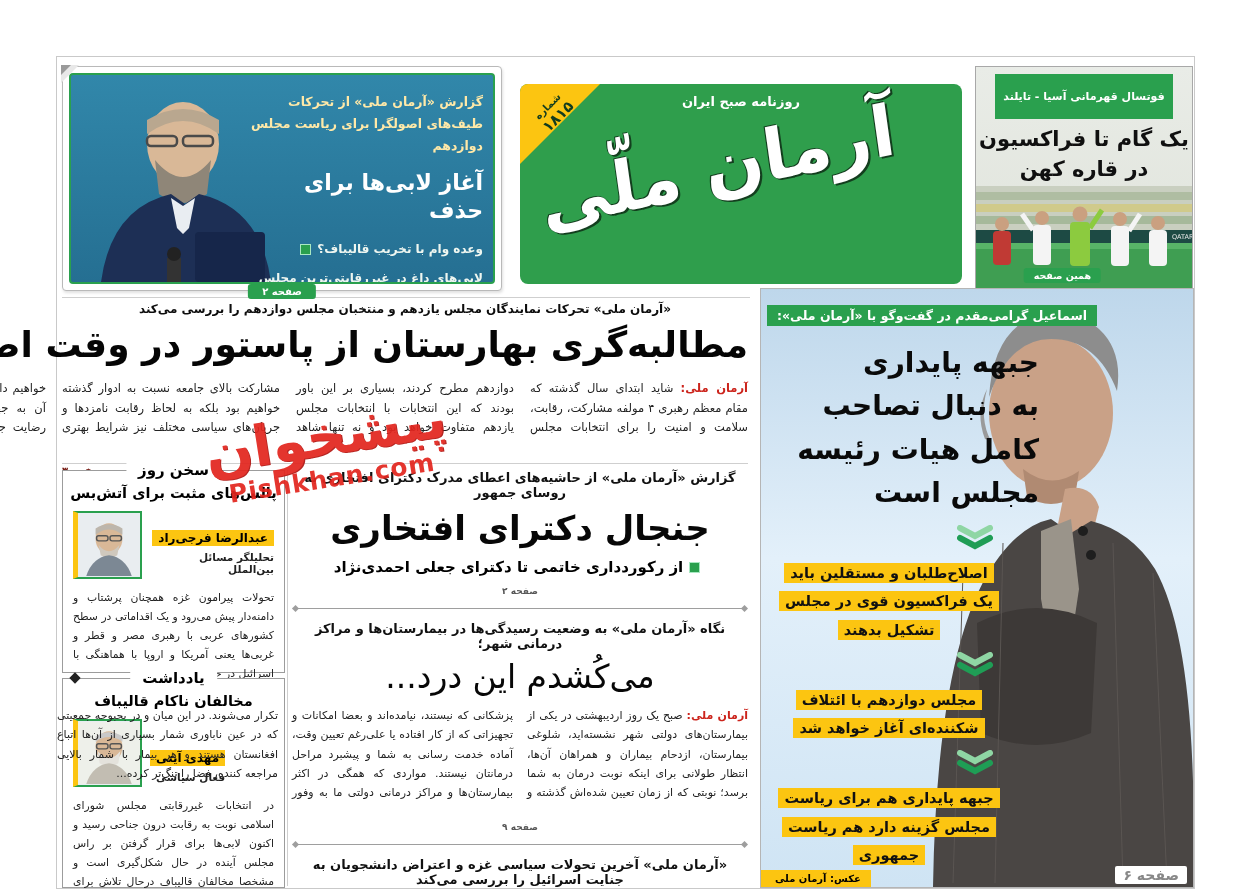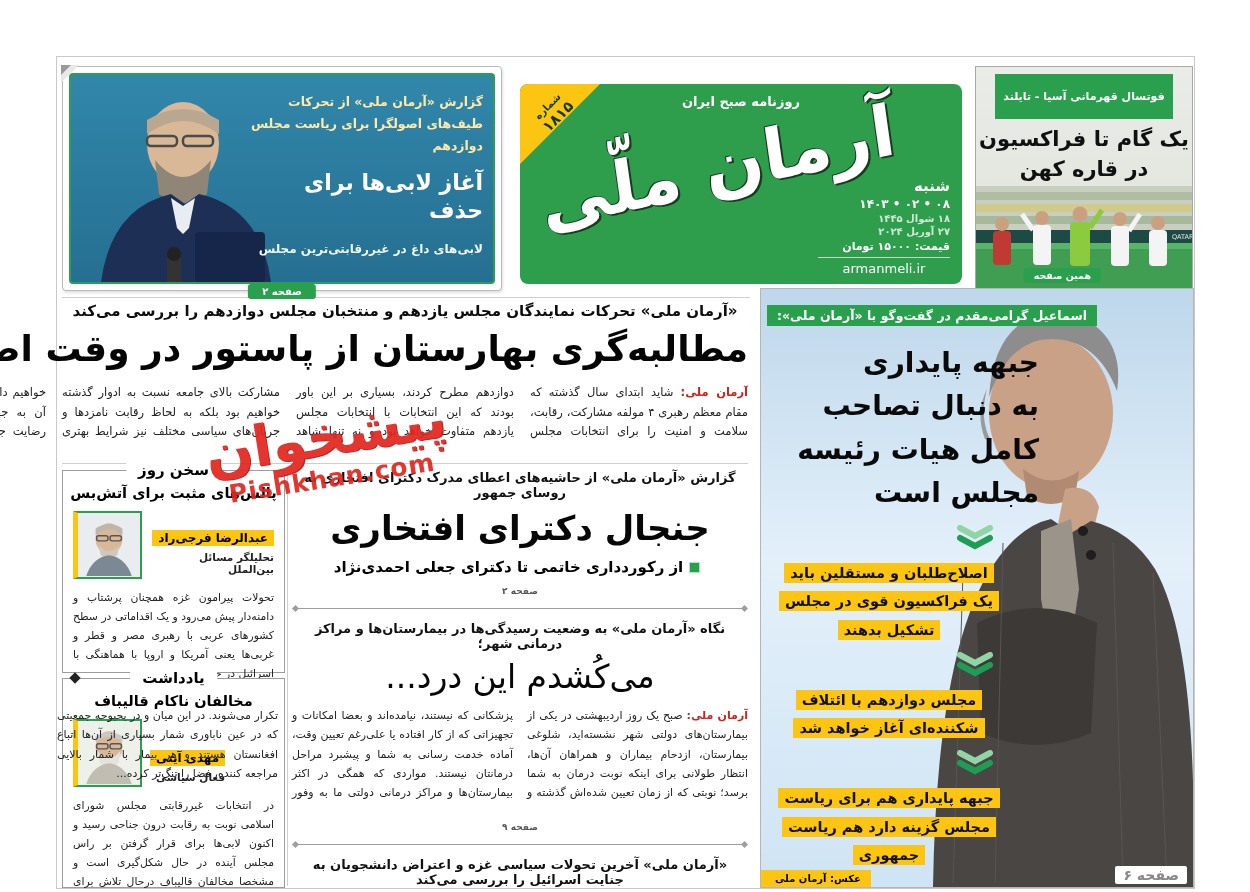--- a/index.html
+++ b/index.html
@@ -39,21 +39,21 @@
   
   .card-futsal{position:absolute;left:975px;top:66px;width:216px;height:224px;border:1px solid #a8a8a8;background:linear-gradient(180deg,#e9ece7,#dfe3da);overflow:hidden;}
   .f-tag{display:block;margin:7px auto 0;width:max-content;background:#2aa04e;color:#fff;font-size:11px;font-weight:bold;padding:16px 8px;}
   .f-headline{text-align:center;font-size:21px;font-weight:bold;color:#101010;line-height:1.45;margin-top:5px;}
   .f-high{display:block;margin:6px auto 0;width:max-content;background:#fcd013;color:#111;font-size:14px;font-weight:bold;padding:2px 10px;}
   .f-photo{position:absolute;left:0;bottom:0;width:216px;height:105px;}
   .f-ptag{position:absolute;bottom:8px;right:60%;transform:translateX(50%);background:#2aa04e;color:#fff;font-size:9.5px;font-weight:bold;padding:2px 10px;border-radius:3px;}
 
   
   .lead{position:absolute;left:62px;top:302px;width:686px;text-align:center;}
-  .lead-kicker{font-size:15px;font-weight:bold;color:#0d0d0d;}
+  .lead-kicker{font-size:12px;font-weight:bold;color:#0d0d0d;}
   .lead-headline{font-size:36px;font-weight:bold;color:#050505;margin-top:8px;white-space:nowrap;letter-spacing:-0.5px;}
   .lead-body{margin-top:14px;text-align:justify;font-size:11.5px;line-height:1.7;color:#222;column-count:3;column-gap:16px;height:76px;}
   .red-label{color:#cc241c;font-weight:bold;}
   .lead-ptag{margin-top:10px;text-align:left;font-size:10px;font-weight:bold;color:#7a2019;}
   .hrule{position:absolute;background:#cfcfcf;height:1px;}
   .vrule{position:absolute;background:#cfcfcf;width:1px;}
 
   
   .side-card{position:absolute;left:62px;width:221px;border:1px solid #9c9c9c;background:#fff;}
   .side-head{position:absolute;top:-10px;right:50%;transform:translateX(50%);background:#fff;padding:0 12px;font-size:15px;font-weight:bold;white-space:nowrap;}
@@ -117,43 +117,36 @@
         <path d="M30 200 q10 -74 70 -88 l14 10 14 -10 q62 14 72 88 z" fill="#1d2f55"></path>
         <path d="M100 116 l12 8 12 -8 -6 30 -6 6 -6 -6 z" fill="#e9edf2"></path>
         <rect x="124" y="150" width="70" height="50" rx="4" fill="#16264a"></rect>
         <rect x="96" y="176" width="14" height="24" fill="#333"></rect>
         <circle cx="103" cy="172" r="7" fill="#222"></circle>
       </svg>
       <div class="q-text">
         <div class="q-kicker">گزارش «آرمان ملی» از تحرکات طیف‌های اصولگرا برای ریاست مجلس دوازدهم</div>
         <div class="q-headline">آغاز لابی‌ها برای حذف</div>
         <div class="q-bullets">
+          <div class="q-bullet"><span>وعده وام با تخریب قالیباف؟</span><span class="sq"></span></div>
           <div class="q-bullet"><span>لابی‌های داغ در غیررقابتی‌ترین مجلس</span></div>
         </div>
       </div>
     </div>
     <div class="ptag-green">صفحه ۲</div>
   </div>
 
   <div class="masthead">
     <div class="issue-tri"></div>
     <div class="issue-txt">
       <span class="issue-label">شماره</span>
       <span class="issue-num">۱۸۱۵</span>
     </div>
     <div class="tagline">روزنامه صبح ایران</div>
     <div class="logo">آرمان ملّی</div>
-    <div class="dateblock">
-      <div class="weekday">شنبه</div>
-      <div class="date-fa">۰۸ • ۰۲ • ۱۴۰۳</div>
-      <div class="date-dim">۱۸ شوال ۱۴۴۵</div>
-      <div class="date-dim">۲۷ آوریل ۲۰۲۴</div>
-      <div class="price">قیمت: ۱۵۰۰۰ تومان</div>
-      <div class="website">armanmeli.ir</div>
-    </div>
   </div>
 
   <div class="card-futsal">
     <span class="f-tag">فوتسال قهرمانی آسیا - تایلند</span>
     <div class="f-headline">
       <div>یک گام تا فراکسیون</div>
       <div>در قاره کهن</div>
     </div>
     <span class="f-high">پرسپولیس حذف شد</span>
     <svg class="f-photo" viewBox="0 0 216 105">

